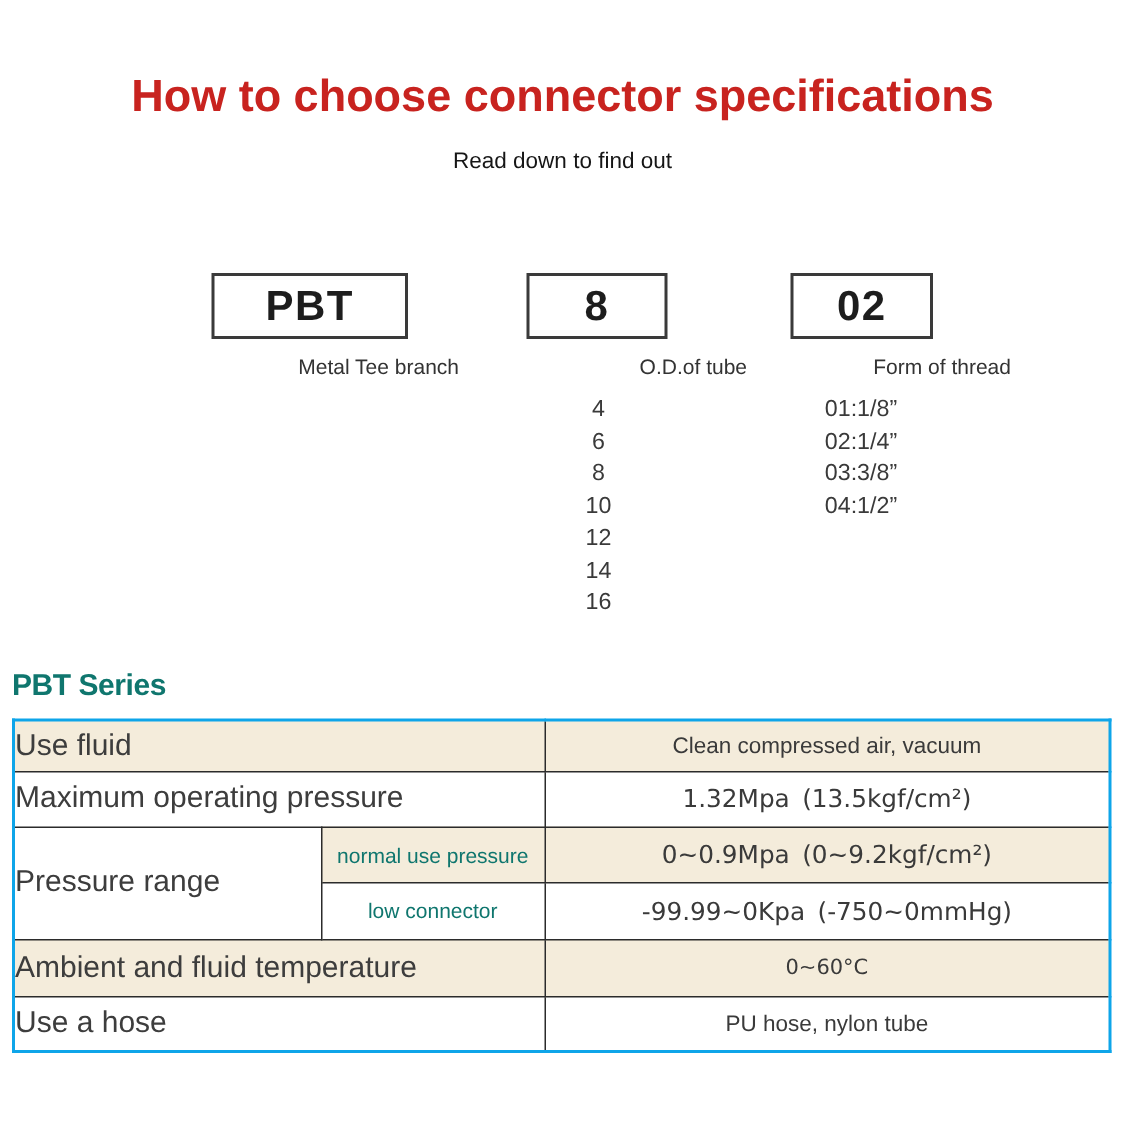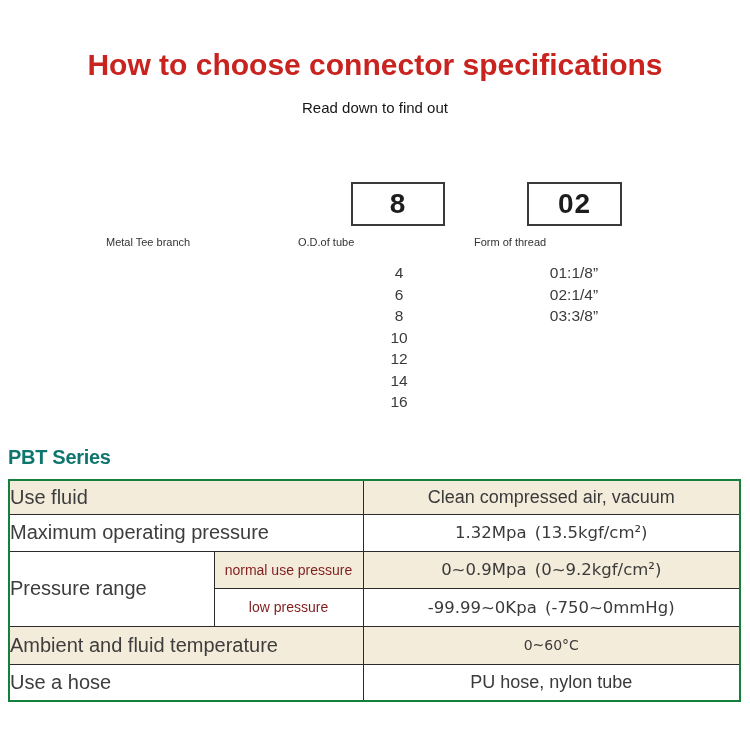--- a/index.html
+++ b/index.html
@@ -48,22 +48,22 @@
     font-weight: bold;
     color: #1d1d1d;
     letter-spacing: 1px;
   }
   #box-pbt { left: 141px; width: 131px; }
   #box-od  { left: 351px; width: 94px; }
   #box-thr { left: 527px; width: 95px; }
   .box-caption {
     position: absolute;
     top: 236px;
-    text-align: left;
-    font-size: 11px;
+    text-align: right;
+    font-size: 14px;
     color: #333333;
   }
   #cap-pbt { left: 106px; width: 200px; }
   #cap-od  { left: 298px; width: 200px; }
   #cap-thr { left: 474px; width: 200px; }
   .option-list {
     position: absolute;
     top: 262px;
     text-align: center;
     font-size: 15.5px;
@@ -80,59 +80,62 @@
     font-weight: bold;
     color: #0f766e;
     letter-spacing: -0.3px;
   }
   table.spec {
     position: absolute;
     top: 479px; left: 8px;
     width: 731px;
     border-collapse: collapse;
     table-layout: fixed;
-    border: 2px solid #15803d;
+    border: 2px solid #0ea5e9;
   }
   table.spec td {
     border: 1.5px solid #2b2b2b;
     padding: 0;
     background: #ffffff;
   }
   table.spec td.beige { background: #f4ecdb; }
   td.spec-label {
     font-size: 20px;
     color: #3d3d3d;
     padding-left: 11px;
     text-align: left;
   }
   td.spec-sublabel {
     font-size: 14px;
-    color: #7f1d1d;
+    color: #0f766e;
     text-align: center;
   }
   td.spec-value {
     text-align: center;
     color: #3a3a3a;
     font-family: "DejaVu Sans", sans-serif;
   }
-  .v-lg { font-size: 18px; font-family: "Liberation Sans", sans-serif !important; color: #333333; }
+  .v-lg { font-size: 15px; font-family: "Liberation Sans", sans-serif !important; color: #333333; }
   .v-md { font-size: 16.5px; }
   .v-sm { font-size: 14px; }
   col.c1 { width: 205px; }
   col.c2 { width: 149px; }
   col.c3 { width: 377px; }
 </style>
 </head>
 <body>
 
 <div id="stage">
 
   <div class="page-title">How to choose connector specifications</div>
   <div class="page-subtitle">Read down to find out</div>
 
+  <div class="code-box" id="box-pbt">
+    <span>PBT</span>
+  </div>
   <div class="code-box" id="box-od">
     <span>8</span>
   </div>
   <div class="code-box" id="box-thr">
     <span>02</span>
   </div>
 
   <div class="box-caption" id="cap-pbt">Metal Tee branch</div>
   <div class="box-caption" id="cap-od">O.D.of tube</div>
   <div class="box-caption" id="cap-thr">Form of thread</div>
@@ -144,20 +147,21 @@
     <div>10</div>
     <div>12</div>
     <div>14</div>
     <div>16</div>
   </div>
 
   <div class="option-list" id="list-thr">
     <div>01:1/8”</div>
     <div>02:1/4”</div>
     <div>03:3/8”</div>
+    <div>04:1/2”</div>
   </div>
 
   <div class="series-heading">PBT Series</div>
 
   <table class="spec">
     <colgroup>
         <col class="c1">
         <col class="c2">
         <col class="c3">
       </colgroup>
@@ -169,21 +173,21 @@
       <tr style="height:37px;">
         <td colspan="2" class="spec-label">Maximum operating pressure</td>
         <td class="spec-value v-md">1.32Mpa (13.5kgf/cm²)</td>
       </tr>
       <tr style="height:37px;">
         <td rowspan="2" class="spec-label">Pressure range</td>
         <td class="spec-sublabel beige">normal use pressure</td>
         <td class="spec-value beige v-md">0~0.9Mpa (0~9.2kgf/cm²)</td>
       </tr>
       <tr style="height:38px;">
-        <td class="spec-sublabel">low pressure</td>
+        <td class="spec-sublabel">low connector</td>
         <td class="spec-value v-md">-99.99~0Kpa (-750~0mmHg)</td>
       </tr>
       <tr style="height:38px;">
         <td colspan="2" class="spec-label beige">Ambient and fluid temperature</td>
         <td class="spec-value beige v-sm">0~60°C</td>
       </tr>
       <tr style="height:37px;">
         <td colspan="2" class="spec-label">Use a hose</td>
         <td class="spec-value v-lg">PU hose, nylon tube</td>
       </tr>

